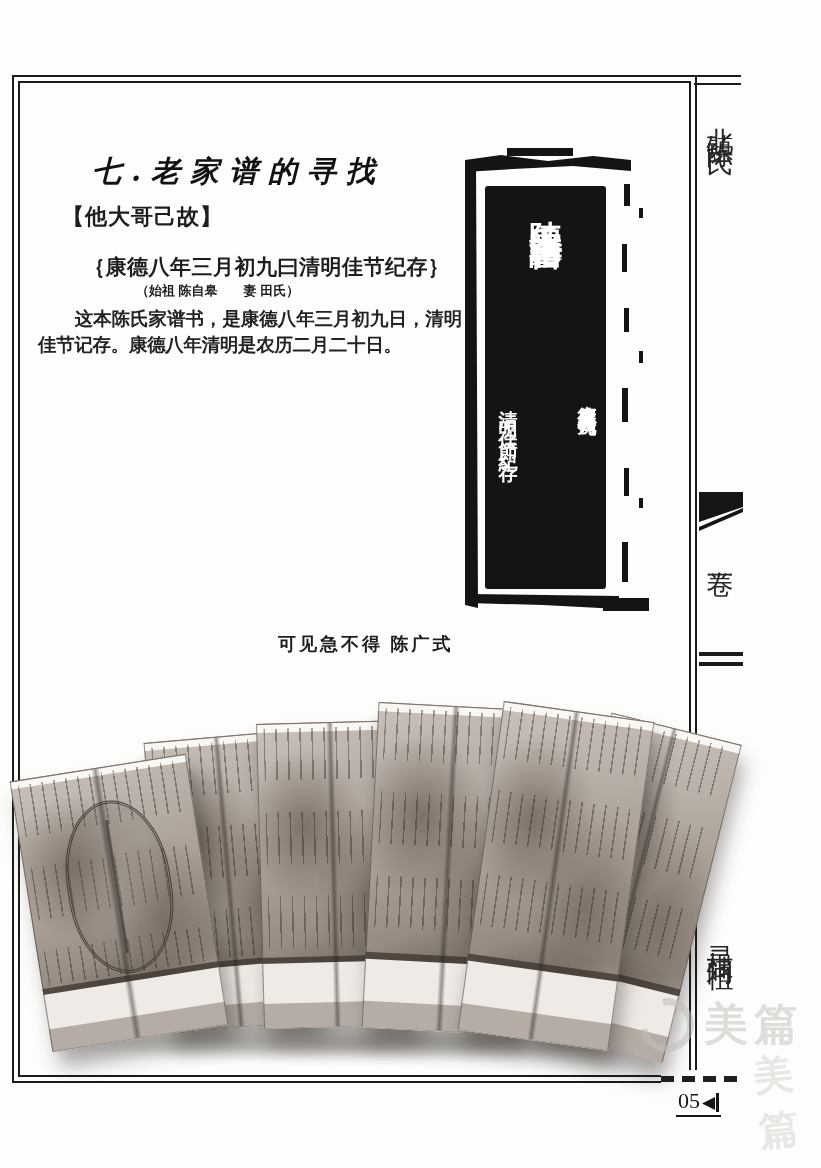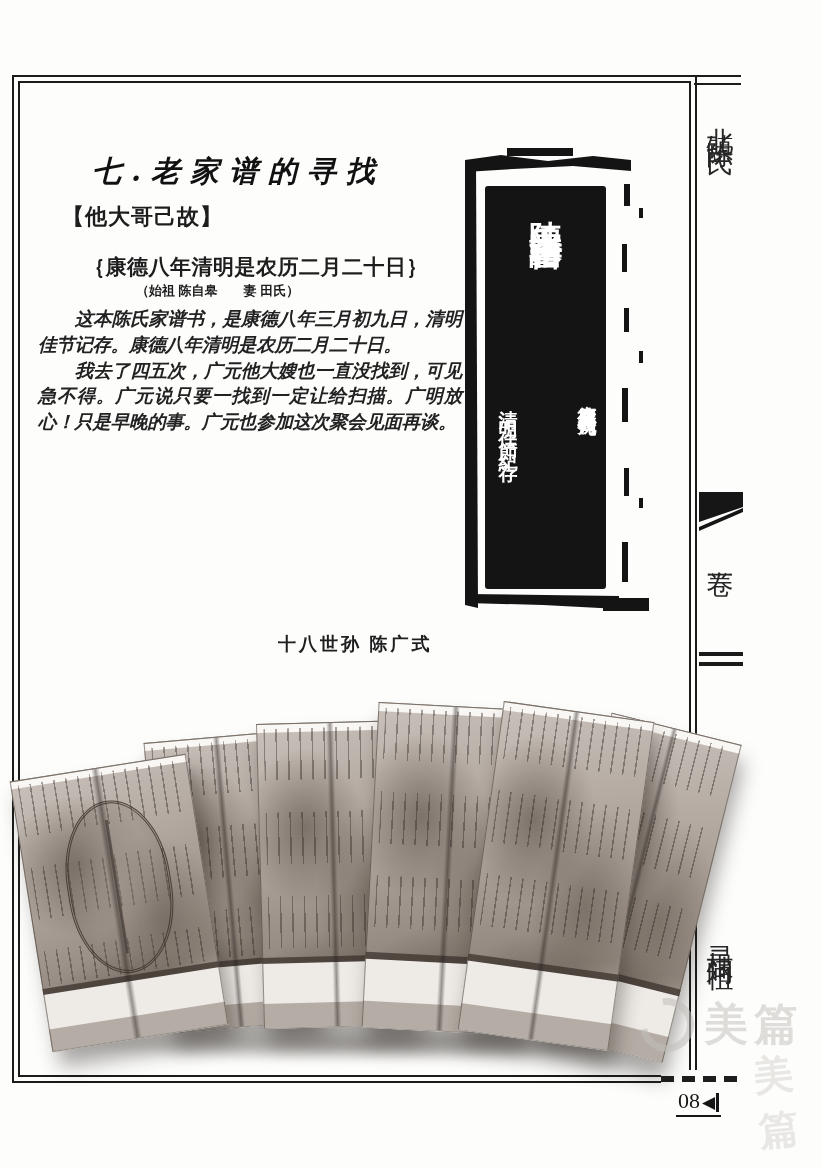--- a/index.html
+++ b/index.html
@@ -27,21 +27,21 @@
   .sb-dbl1{position:absolute;left:699px;top:652px;width:44px;height:0;border-top:4.5px solid #1b1b1b;}
   .sb-dbl2{position:absolute;left:699px;top:662px;width:44px;height:0;border-top:4.5px solid #1b1b1b;}
   
   .title{position:absolute;left:92px;top:152px;font-family:"DejaVu Serif",serif;
     font-style:italic;font-weight:700;font-size:29px;letter-spacing:10px;color:#111;}
   .heading{position:absolute;left:62px;top:202px;font-size:22px;font-weight:700;letter-spacing:1px;}
   .subtitle{position:absolute;left:84px;top:253px;font-size:21px;font-weight:700;letter-spacing:.5px;}
   .ancestor{position:absolute;left:136px;top:282px;font-size:13px;font-weight:700;}
   .bodytext{position:absolute;left:38px;top:306px;width:424px;}
   .bodytext p{margin:0;text-indent:2em;font-size:18.4px;font-weight:700;
-    line-height:25.8px;text-align:justify;letter-spacing:-.2px;color:#222;font-style:italic;}
+    line-height:25.8px;text-align:justify;letter-spacing:-.2px;color:#222;}
   .signature{position:absolute;left:278px;top:632px;font-family:"Liberation Serif",serif;
     font-size:18px;font-weight:600;letter-spacing:3px;color:#1e1e1e;}
   
   .seal{position:absolute;left:453px;top:146px;width:215px;height:472px;}
   .seal svg{position:absolute;left:0;top:0;}
   .seal-inner{position:absolute;left:32px;top:40px;width:121px;height:403px;
     background:#141414;border-radius:3px;}
   .seal-main{position:absolute;left:50%;transform:translateX(-50%);top:8px;
     writing-mode:vertical-rl;text-orientation:upright;color:#fff;
     font-family:"Liberation Serif",serif;font-weight:700;font-size:33px;letter-spacing:4px;}
@@ -111,27 +111,26 @@
   <polygon points="0,9 44,9 44,17 0,32" fill="#161616"></polygon>
   <polygon points="0,37 44,18 44,22 0,41" fill="#161616"></polygon>
 </svg>
 <div class="v-text sb-vol">卷一</div>
 <div class="sb-dbl1"></div>
 <div class="sb-dbl2"></div>
 <div class="v-text sb-bottom">寻根问祖</div>
 
 <div class="title">七.老家谱的寻找</div>
 <div class="heading">【他大哥己故】</div>
-<div class="subtitle">｛康德八年清明是农历二月二十日｝</div>
+<div class="subtitle">｛康德八年三月初九曰清明佳节纪存｝</div>
 <div class="ancestor">（始祖 陈自皋　　妻 田氏）</div>
 <div class="bodytext">
   <p>这本陈氏家谱书，是康德八年三月初九日，清明佳节记存。康德八年清明是农历二月二十日。</p>
-  <p>我去了四五次，广元他大嫂也一直没找到，可见急不得。广元说只要一找到一定让给扫描。广明放心！只是早晚的事。广元也参加这次聚会见面再谈。</p>
 </div>
-<div class="signature">十八世孙 陈广式</div>
+<div class="signature">可见急不得 陈广式</div>
 
 <div class="seal">
   <svg width="215" height="472">
     <g fill="#141414">
       <path d="M12,26 L12,14 L48,9 L95,15 L140,10 L178,14 L178,25 L120,20 L60,23 Z"></path>
       <path d="M12,14 L23,14 L25,462 L12,459 Z"></path>
       <path d="M14,448 L166,450 L166,463 L90,459 L14,457 Z"></path>
       <rect x="171" y="38" width="6" height="22"></rect>
       <rect x="169" y="98" width="5" height="28"></rect>
       <rect x="171" y="162" width="5" height="24"></rect>
@@ -158,19 +157,19 @@
   <div class="sheet s1">
     <div class="cartouche">
         <i></i>
       </div>
   </div>
   <div class="sheet s6"></div>
   <div class="sheet s4"></div>
   <div class="sheet s5"></div>
 </div>
 
-<div class="pageno"><span>08</span><span class="tri">◀</span></div>
+<div class="pageno"><span>05</span><span class="tri">◀</span></div>
 
 <div class="watermark">
   <div class="wm-circle"></div>
   <div class="wm-text">美篇</div>
 </div>
 <div class="watermark2">美篇</div>
 
 </body></html>

